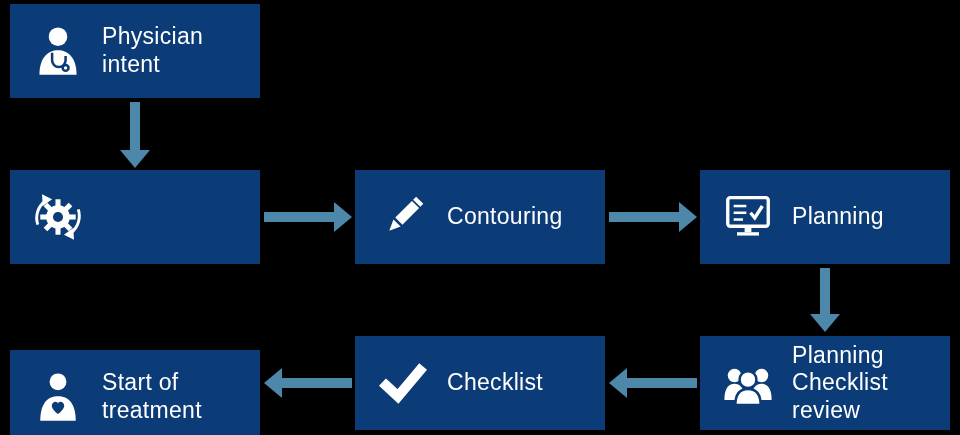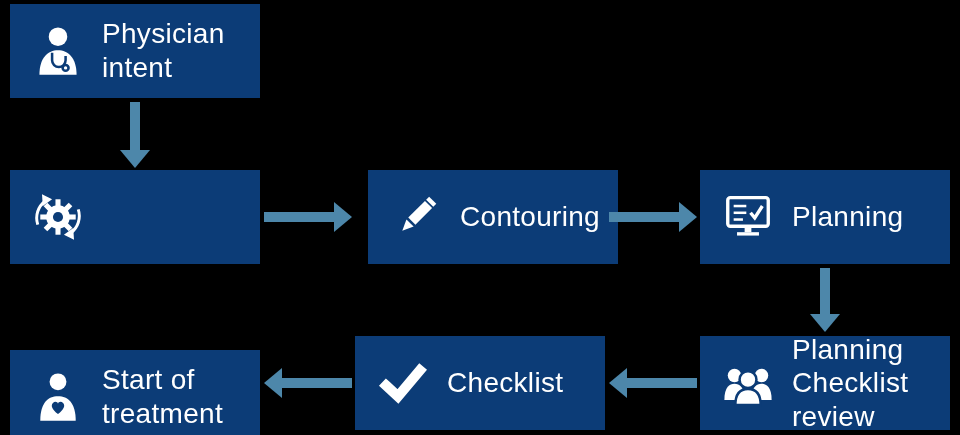--- a/index.html
+++ b/index.html
@@ -13,21 +13,21 @@
     position:relative;width:960px;height:435px;background:var(--bg);
     overflow:hidden;font-family:"Liberation Sans", sans-serif;
   }
   .node{
     position:absolute;width:250px;height:94px;background:var(--box);
     display:flex;align-items:center;gap:16px;padding-left:20px;box-sizing:border-box;
   }
   .icon{flex:0 0 56px;display:flex;align-items:center;justify-content:center;}
   .icon svg{width:54px;height:54px;display:block;}
   .label{
-    color:var(--text);font-size:28px;line-height:1.2;letter-spacing:.3px;
+    color:var(--text);font-size:23px;line-height:1.2;letter-spacing:.3px;
     white-space:pre-line;
   }
   .white-fill{fill:#ffffff;}
   .white-stroke{stroke:#ffffff;fill:none;}
   .cut-fill{fill:var(--box);}
   .cut-stroke{stroke:var(--box);fill:none;}
   .arrow{position:absolute;}
   .arrow .shaft{position:absolute;background:var(--arrow);}
   .arrow .head{position:absolute;width:0;height:0;}
   .arrow-right{height:30px;}
@@ -74,21 +74,21 @@
         </g>
         <circle class="cut-fill" cx="32" cy="32" r="6"></circle>
         <path class="white-stroke" stroke-width="3.5" d="M8 41 A25 25 0 0 1 17 13"></path>
         <polygon class="white-fill" points="13,5 25,11 14,19"></polygon>
         <path class="white-stroke" stroke-width="3.5" d="M56 23 A25 25 0 0 1 47 51"></path>
         <polygon class="white-fill" points="51,59 39,53 50,45"></polygon>
       </svg>
     </span>
   </div>
 
-  <div class="node" style="left:368px;top:170px;text-align:right;">
+  <div class="node" style="left:355px;top:170px;text-align:right;">
     <span class="icon">
       <svg viewBox="0 0 64 64">
         <g transform="rotate(45 32 32)">
           <rect class="white-fill" x="26" y="4" width="12" height="5"></rect>
           <rect class="white-fill" x="26" y="11" width="12" height="28"></rect>
           <polygon class="white-fill" points="26,42 38,42 32,55"></polygon>
         </g>
       </svg>
     </span>
     <span class="label">Contouring</span>

